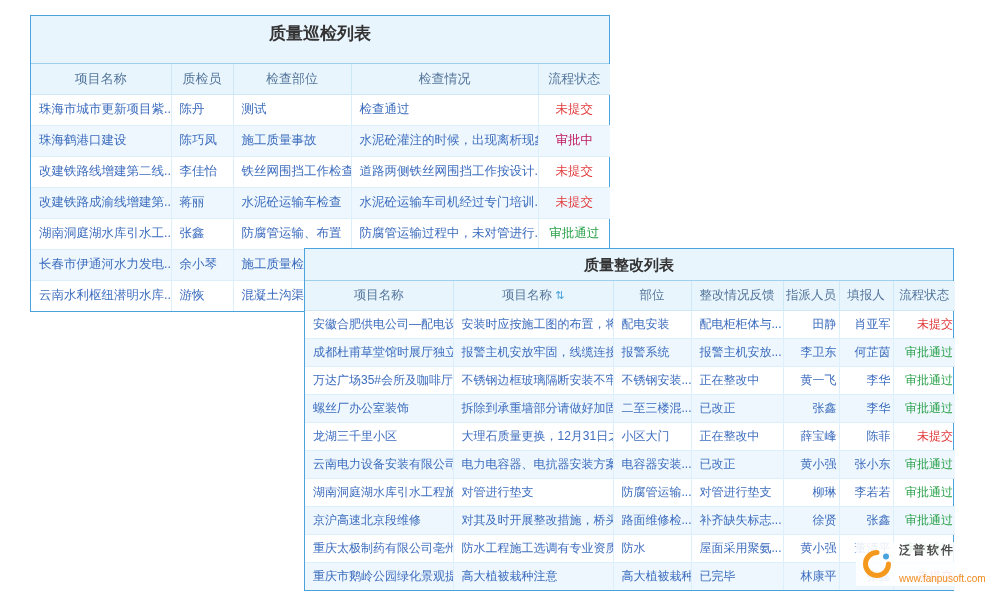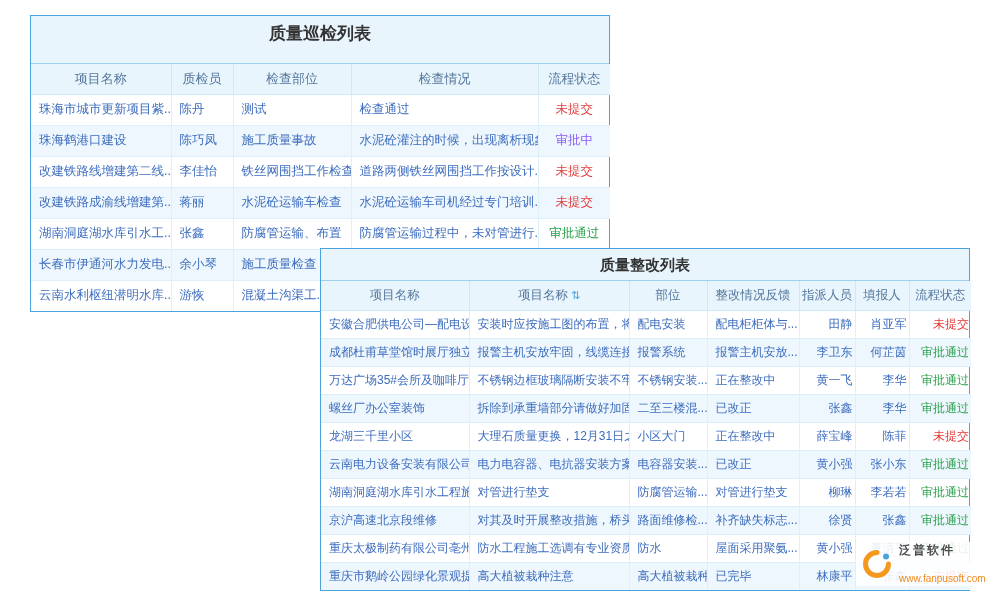--- a/index.html
+++ b/index.html
@@ -9,21 +9,21 @@
     font-family:"Liberation Sans","DejaVu Sans",sans-serif;
     position:relative;
     overflow:hidden;
   }
   .panel{
     position:absolute;
     background:#ffffff;
     border:1px solid #4aa3dc;
   }
   .panel.t1{left:30px;top:15px;width:580px;z-index:1}
-  .panel.t2{left:320px;top:248px;width:650px;z-index:2}
+  .panel.t2{left:304px;top:248px;width:650px;z-index:2}
   .title{
     background:#e9f5fd;
     border-bottom:1px solid #9fd0ee;
     text-align:center;
     font-weight:bold;
     color:#333333;
   }
   .t1 .title{height:48px;line-height:36px;font-size:17px}
   .t2 .title{height:32px;line-height:32px;font-size:15px}
   table{border-collapse:collapse;table-layout:fixed;width:100%}
@@ -93,21 +93,21 @@
           <td>陈丹</td>
           <td>测试</td>
           <td>检查通过</td>
           <td style="color: rgb(226, 60, 60);">未提交</td>
         </tr>
         <tr>
           <td>珠海鹤港口建设</td>
           <td>陈巧凤</td>
           <td>施工质量事故</td>
           <td>水泥砼灌注的时候，出现离析现象</td>
-          <td style="color: #8b5cf6;">审批中</td>
+          <td style="color: #be185d;">审批中</td>
         </tr>
         <tr>
           <td>改建铁路线增建第二线...</td>
           <td>李佳怡</td>
           <td>铁丝网围挡工作检查</td>
           <td>道路两侧铁丝网围挡工作按设计...</td>
           <td style="color: rgb(226, 60, 60);">未提交</td>
         </tr>
         <tr>
           <td>改建铁路成渝线增建第...</td>

